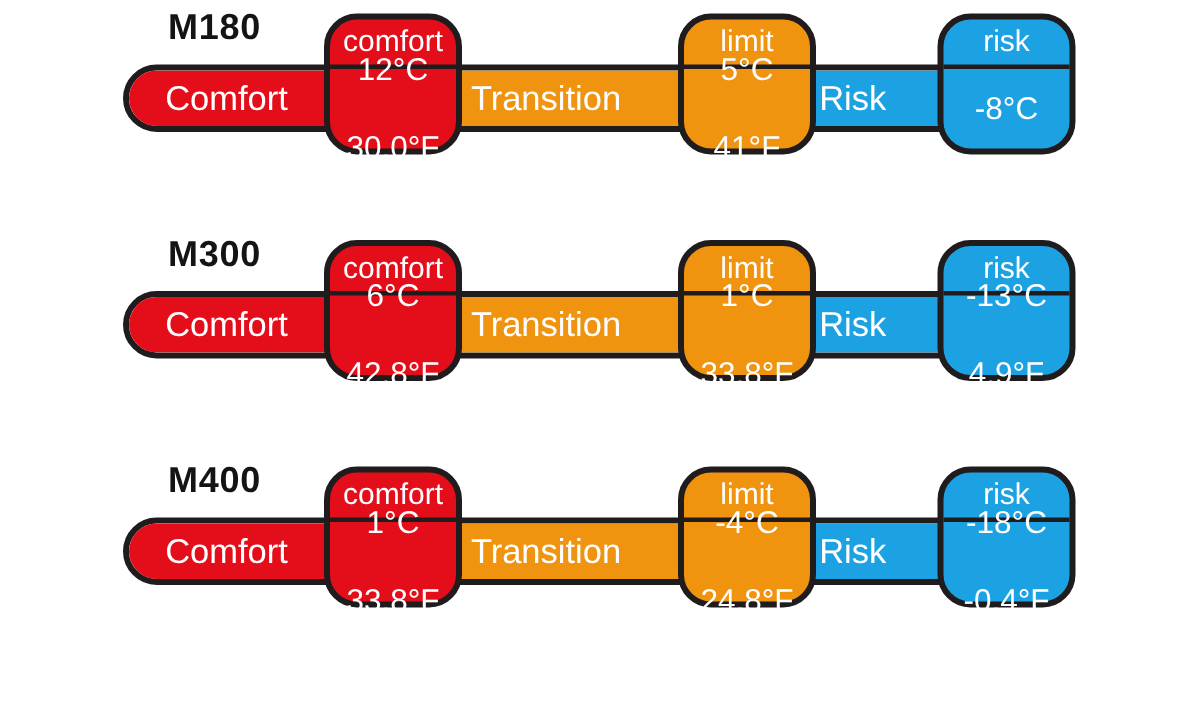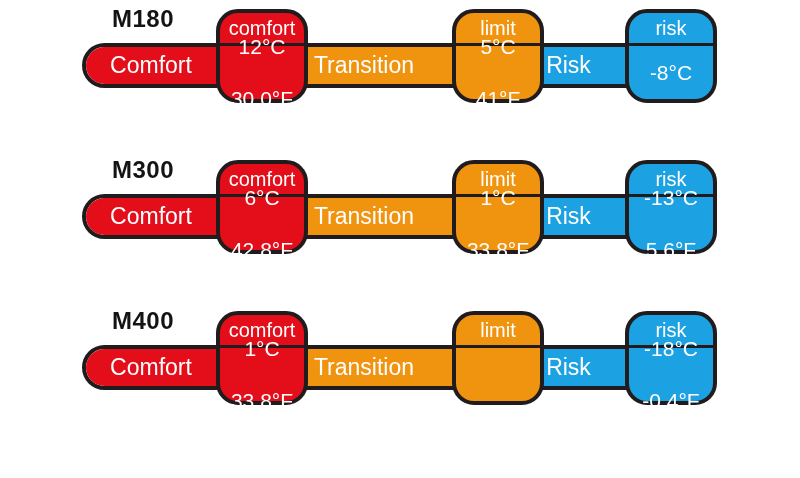--- a/index.html
+++ b/index.html
@@ -115,21 +115,21 @@
       <div class="badge-top">limit</div>
       <div class="badge-bottom">
         <div>1°C</div>
         <div>33.8°F</div>
       </div>
     </div>
     <div class="badge b-blue">
       <div class="badge-top">risk</div>
       <div class="badge-bottom">
         <div>-13°C</div>
-        <div>5.6°F</div>
+        <div>4.9°F</div>
       </div>
     </div>
   </div>
 
   <div class="row" style="top:307px">
     <div class="model">M400</div>
     <div class="bar">
       <div class="seg seg-red"></div>
       <div class="seg seg-orange"></div>
       <div class="seg seg-blue"></div>
@@ -139,20 +139,24 @@
     </div>
     <div class="badge b-red">
       <div class="badge-top">comfort</div>
       <div class="badge-bottom">
         <div>1°C</div>
         <div>33.8°F</div>
       </div>
     </div>
     <div class="badge b-orange">
       <div class="badge-top">limit</div>
+      <div class="badge-bottom">
+        <div>-4°C</div>
+        <div>24.8°F</div>
+      </div>
     </div>
     <div class="badge b-blue">
       <div class="badge-top">risk</div>
       <div class="badge-bottom">
         <div>-18°C</div>
         <div>-0.4°F</div>
       </div>
     </div>
   </div>
 

